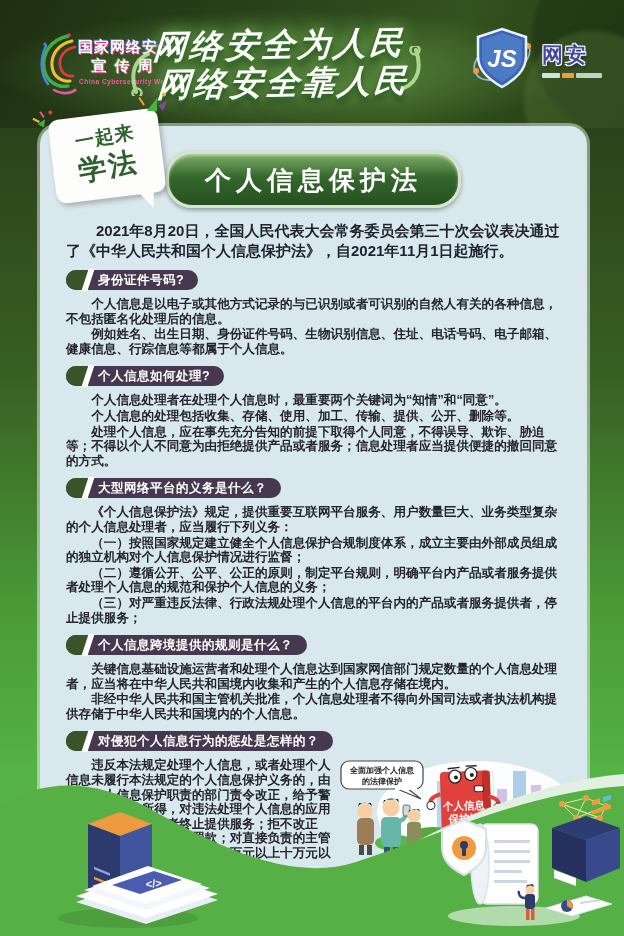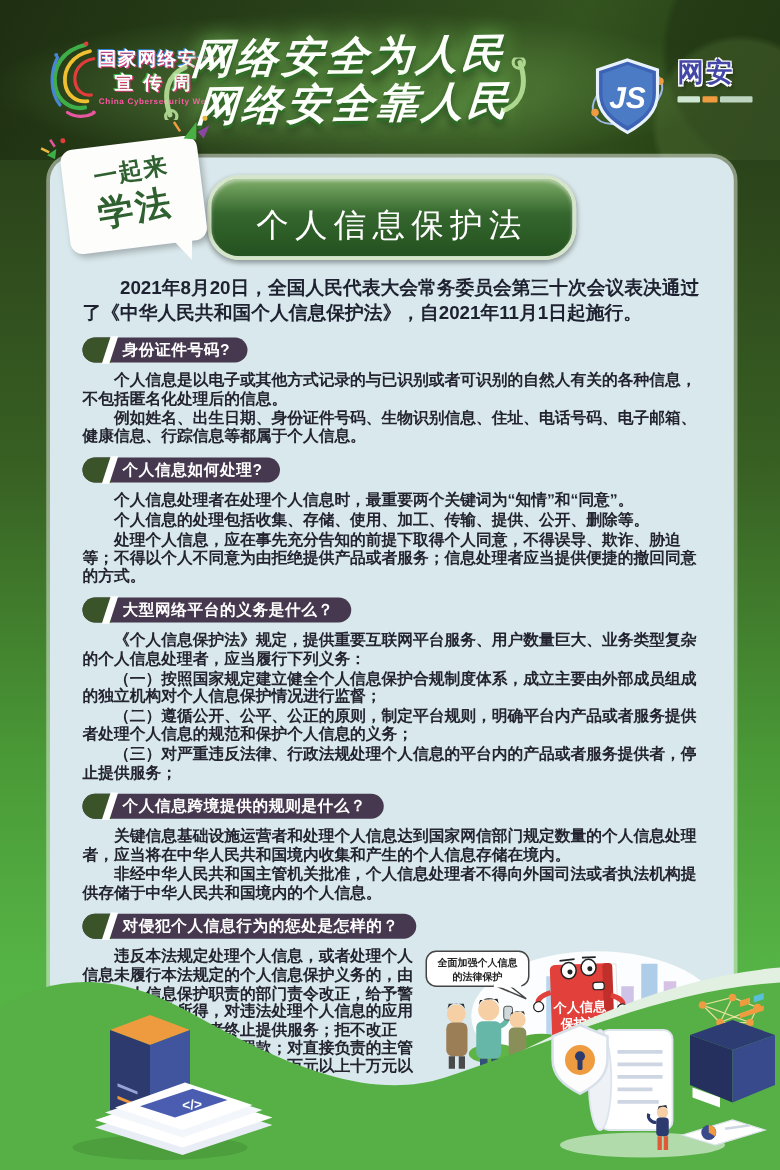--- a/index.html
+++ b/index.html
@@ -17,39 +17,39 @@
   .logo-left .swirl{flex:0 0 44px;}
   .logo-left .lt{padding-top:10px;}
   .lt-l1{color:#fff;font-weight:900;font-size:15px;letter-spacing:1px;text-shadow:1px 1px 0 #d8356e,-1px -1px 0 #2d7fd8;}
   .lt-l2{color:#fff;font-weight:900;font-size:15px;letter-spacing:8px;text-align:center;text-shadow:1px 1px 0 #d8356e,-1px -1px 0 #3fae49;}
   .lt-l3{color:#ff56a4;font-size:6.5px;font-weight:700;text-align:center;margin-top:2px;letter-spacing:.5px;}
   .slogan{position:absolute;left:128px;top:26px;width:300px;text-align:center;transform:skewX(-5deg) rotate(-1deg);}
   .slogan .sl{color:#fdfffa;font-weight:900;font-style:italic;font-size:33px;line-height:38px;letter-spacing:3px;white-space:nowrap;
     text-shadow:0 3px 0 #2e6b26,0 5px 7px rgba(0,0,0,.55),0 0 16px rgba(140,235,110,.85);}
   .slogan .sl2{margin-left:14px;}
   .brk{position:absolute;opacity:.85;}
-  .logo-right{position:absolute;left:470px;top:44px;width:146px;height:70px;display:flex;}
+  .logo-right{position:absolute;left:470px;top:24px;width:146px;height:70px;display:flex;align-items:center;}
   .wa-txt{font-size:21px;font-weight:700;color:#4347a6;letter-spacing:2px;line-height:30px;
     text-shadow:-1px -1px 0 #fff,1px -1px 0 #fff,-1px 1px 0 #fff,1px 1px 0 #fff,2px 3px 3px rgba(0,0,0,.4);}
   .wa-tagline{margin-top:3px;height:5px;display:flex;gap:2px;}
   .wa-tagline i{display:block;height:5px;border-radius:1px;}
   
   .panel{position:absolute;left:40px;top:126px;width:547px;height:756px;background:#d9e8ec;
     border-radius:18px;box-shadow:0 0 0 3px rgba(255,255,255,.45);z-index:1;padding:0 26px;box-sizing:border-box;}
   .badge{position:absolute;left:12px;top:-12px;width:110px;height:84px;background:#fdfdfb;border-radius:10px;
     transform:rotate(-7deg);box-shadow:2px 3px 5px rgba(0,0,0,.25);z-index:6;text-align:center;padding-top:10px;box-sizing:border-box;}
   .badge:after{content:"";position:absolute;right:14px;bottom:-14px;width:0;height:0;
     border-left:16px solid transparent;border-top:16px solid #fdfdfb;transform:rotate(8deg);}
   .badge-l1{font-size:19px;font-weight:900;color:#2f6030;transform:rotate(-3deg);letter-spacing:1px;}
   .badge-l2{font-size:28px;font-weight:900;color:#2f6030;transform:rotate(-3deg);margin-top:-2px;letter-spacing:2px;}
   .confetti{position:absolute;pointer-events:none;}
-  .title-pill{display:table;margin:14px auto 0;padding:20px 36px 7px;border-radius:26px;
+  .title-pill{display:table;margin:25px auto 0;padding:9px 36px 7px;border-radius:26px;
     background:linear-gradient(180deg,#7fae68 0%,#35672e 45%,#24511f 100%);
     border:3px solid #d5e5ca;box-shadow:inset 0 2px 3px rgba(255,255,255,.45),0 2px 4px rgba(0,0,0,.35);
-    color:#fff;font-size:26px;font-weight:400;letter-spacing:5px;}
+    color:#fff;font-size:26px;font-weight:700;letter-spacing:5px;}
   .intro{font-size:15px;font-weight:700;line-height:20px;color:#1d2130;text-indent:2em;margin:13px 0 0;}
   .sec-head{display:inline-flex;align-items:center;position:relative;margin:9px 0 6px;height:20px;
     padding:0 14px 0 32px;background:#46394f;border-radius:11px;color:#fff;font-size:12.5px;font-weight:700;letter-spacing:.5px;}
   .sec-head:before{content:"";position:absolute;left:0;top:0;bottom:0;width:23px;background:#3a5329;border-radius:11px 0 0 11px;}
   .sec-head:after{content:"";position:absolute;left:19px;top:-1px;width:6px;height:22px;background:#fff;transform:skewX(-18deg);}
   .sec p{font-size:12.6px;font-weight:700;line-height:14.6px;color:#23242f;margin:1px 0;text-indent:2em;}
   .cartoon{float:right;width:224px;height:104px;margin:2px 0 2px 6px;}
   .wave{position:absolute;left:0;top:740px;width:624px;height:196px;z-index:2;}
   .illu{position:absolute;z-index:3;}
 </style>

